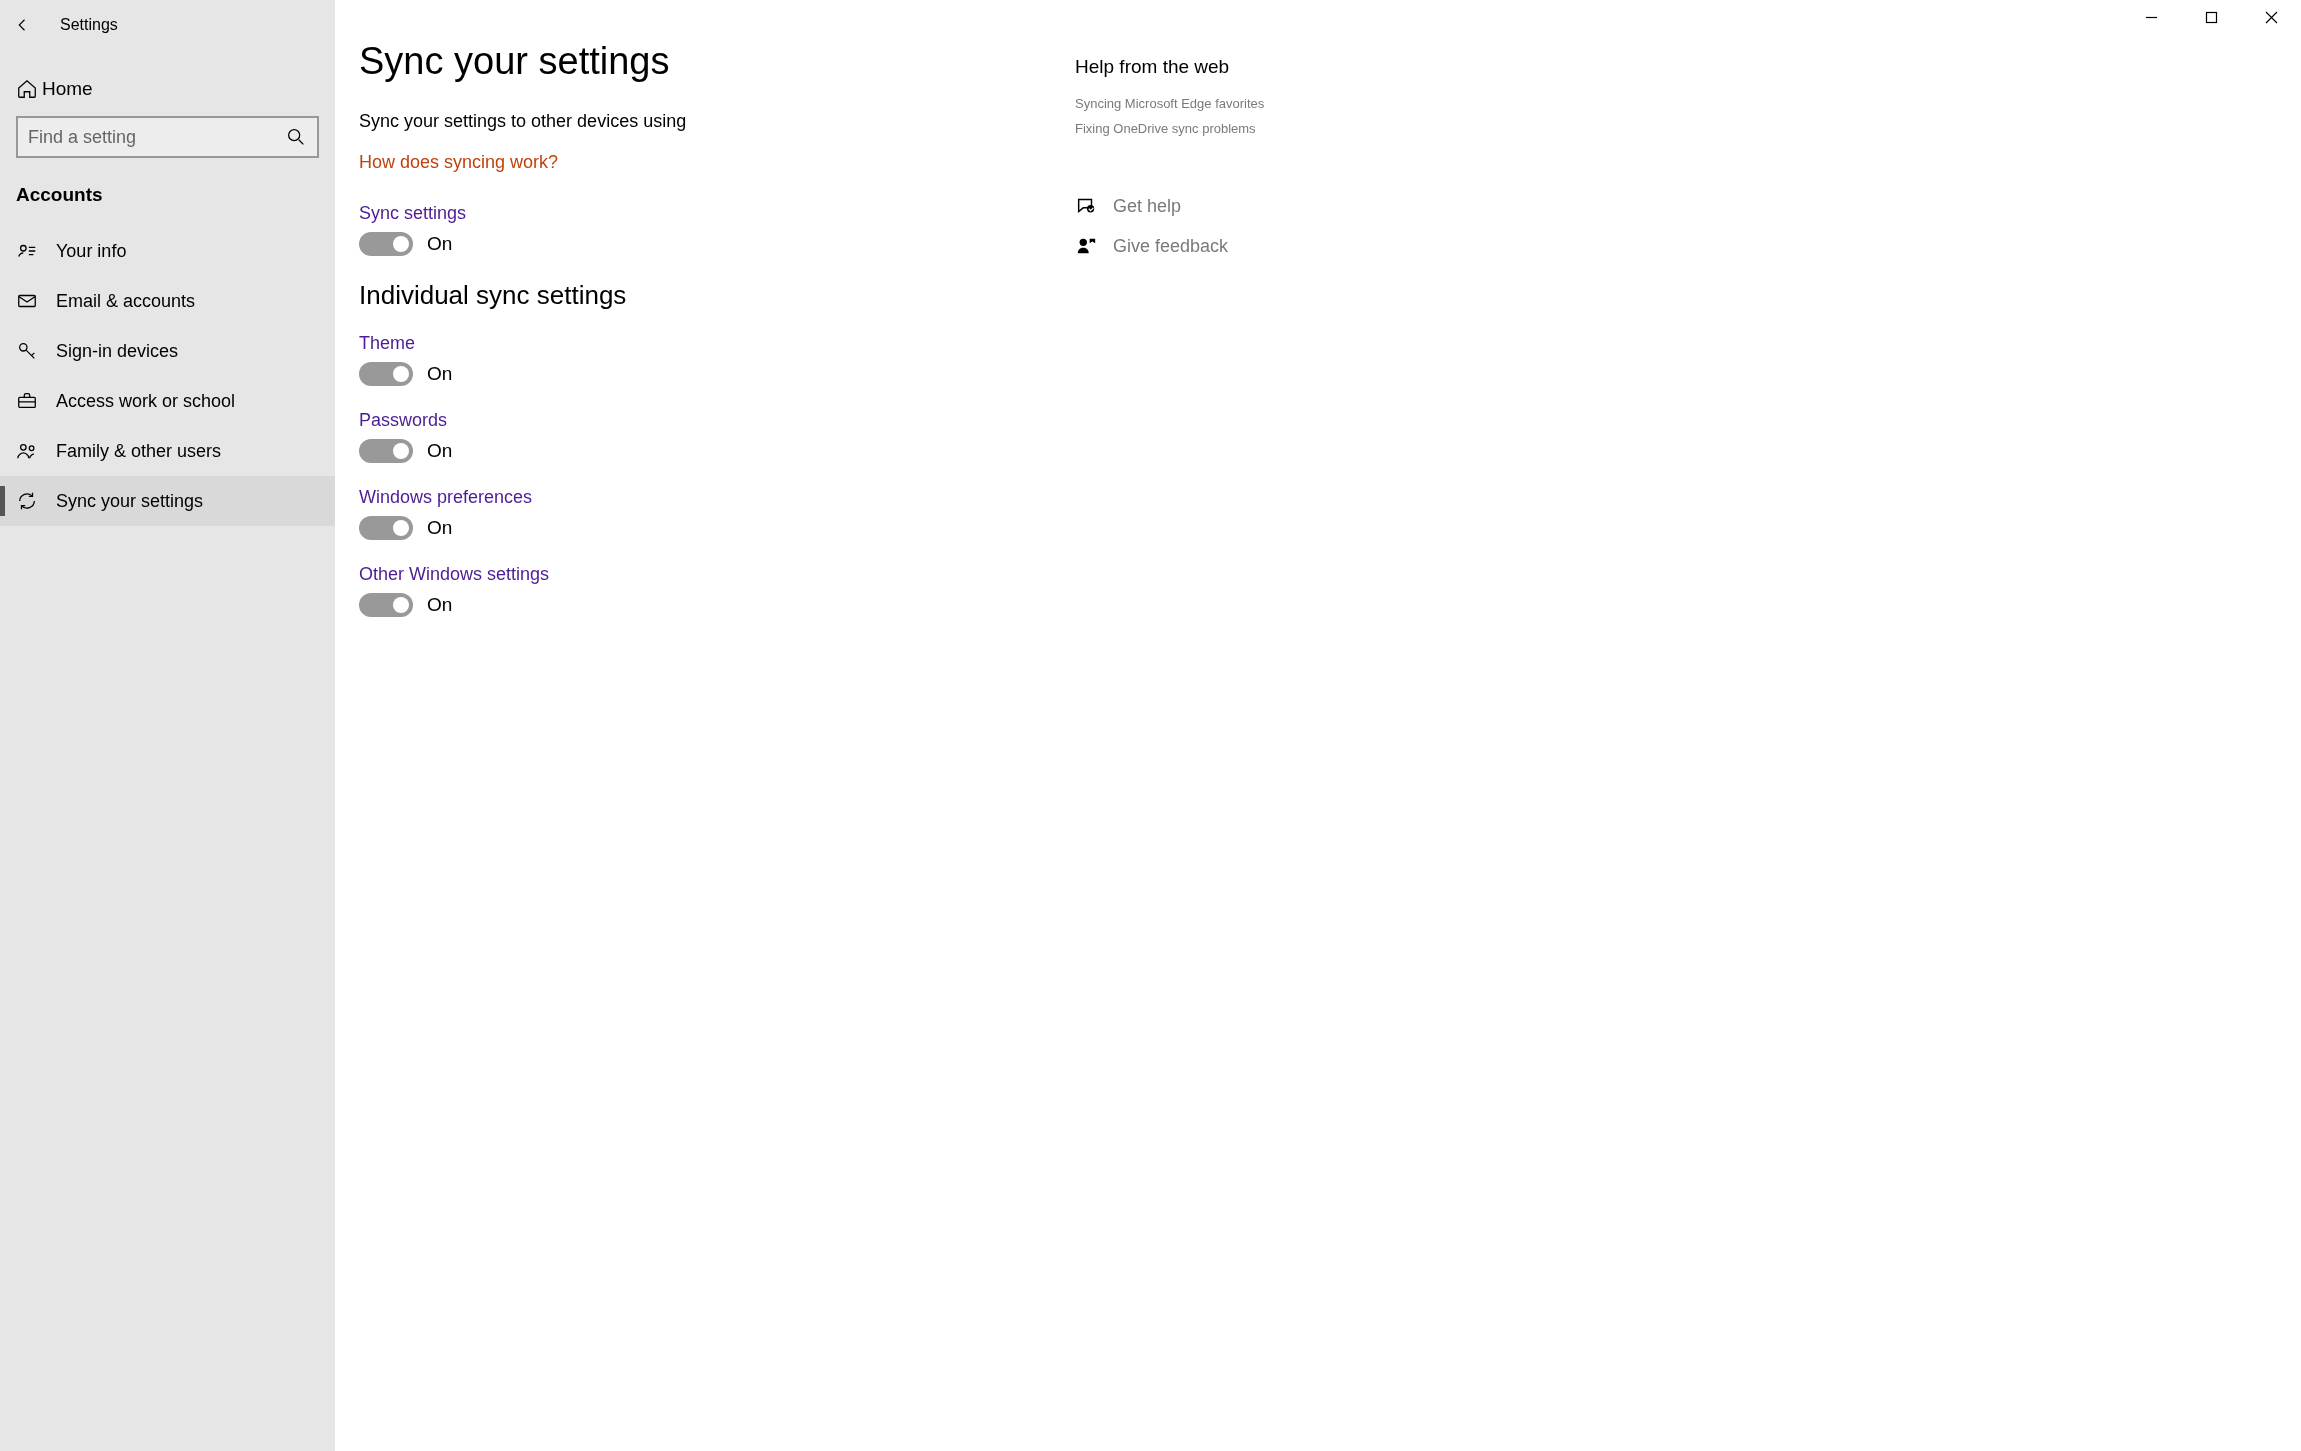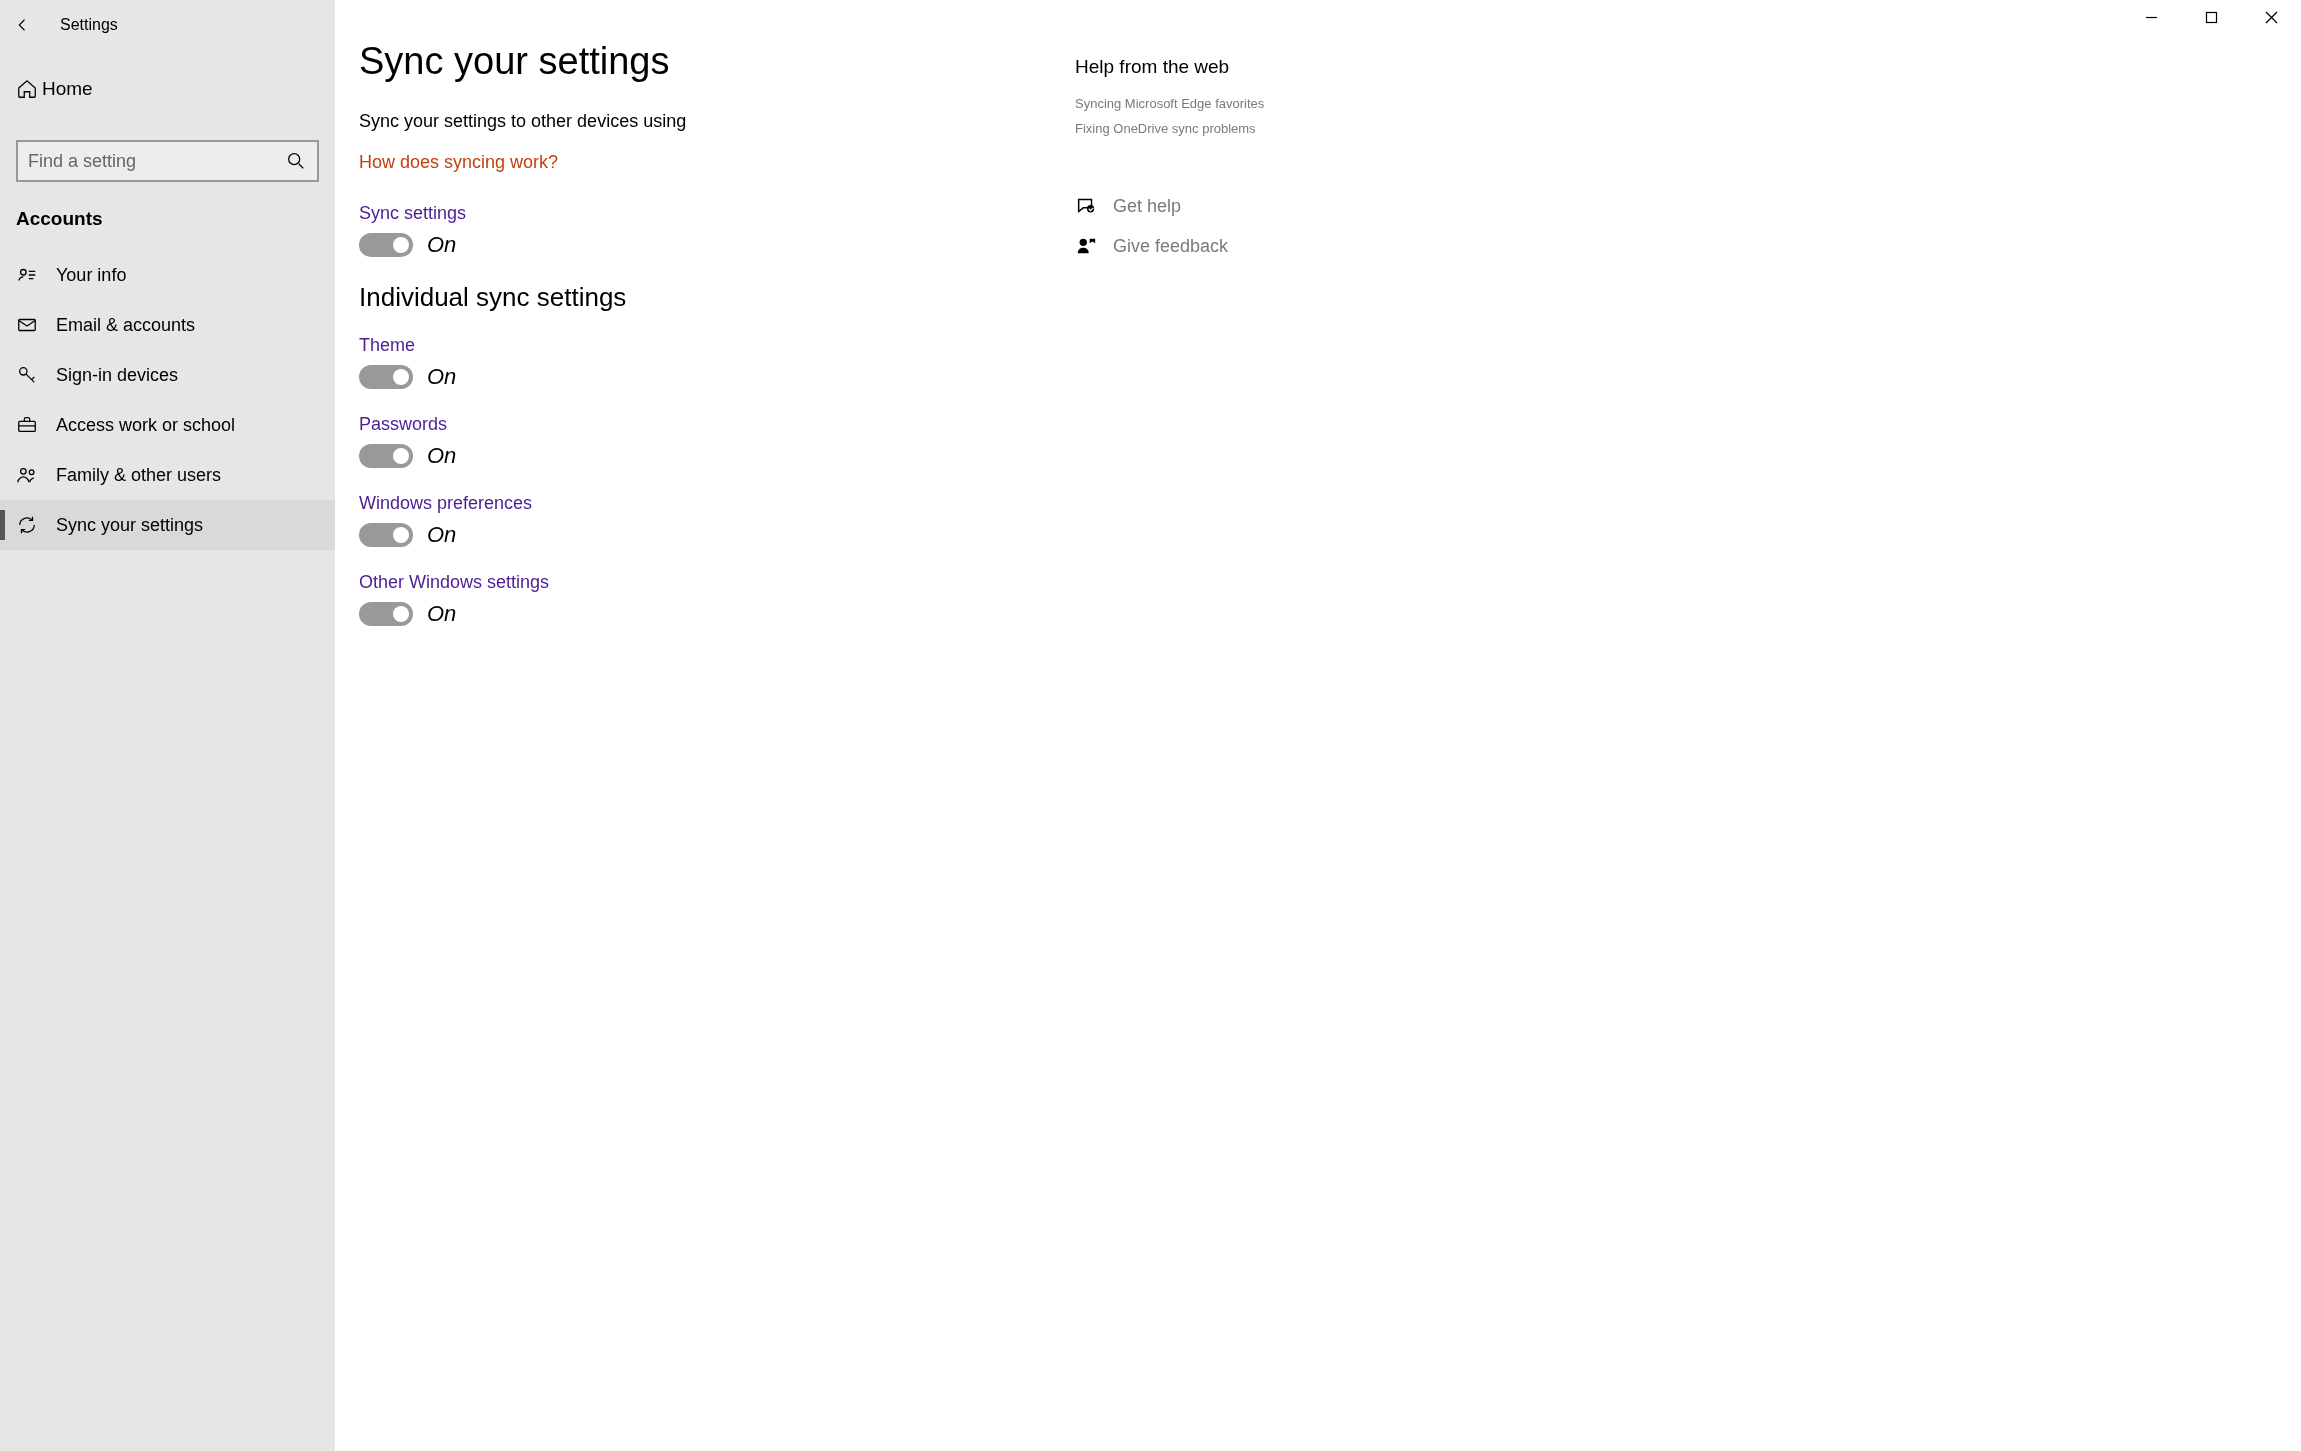--- a/index.html
+++ b/index.html
@@ -21,21 +21,21 @@
     padding-left: 14px;
     gap: 28px;
   }
   .back-arrow { width: 18px; height: 18px; display:flex; align-items:center; justify-content:center; cursor:pointer;}
   .titlebar-title { font-size: 16px; color: #000; }
   .home-row {
     display: flex; align-items: center; gap: 4px;
     padding: 14px 16px 14px 16px; margin-top: 14px; cursor:pointer;
   }
   .home-row .label { font-size: 19px; color:#000; }
-  .search-wrap { padding: 2px 16px; margin-top: 24px; }
+  .search-wrap { padding: 2px 16px; margin-top: 0; }
   .search-box {
     width: 100%; height: 42px; border: 2px solid #989898;
     background: #ededed; display:flex; align-items:center; padding: 0 10px;
   }
   .search-box input {
     flex:1; border:none; background:transparent; font-size:18px; outline:none; color:#333;
   }
   .search-box input::placeholder { color:#666; }
   .category-label {
     font-size: 19px; font-weight:600; color:#000;
@@ -67,21 +67,21 @@
   .lead { font-size: 18px; color:#000; margin-bottom: 20px; }
   .link { font-size: 18px; color:#c2410c; cursor:pointer; margin-bottom: 24px; display:inline-block;}
   .setting-label { font-size: 18px; color:#4c1d95; margin-top: 6px; }
   .toggle-row { display:flex; align-items:center; gap:14px; margin: 8px 0 24px 0; }
   .toggle {
     width: 54px; height: 24px; border-radius: 12px; background:#999; position:relative; cursor:pointer;
   }
   .toggle .knob {
     position:absolute; width:16px; height:16px; border-radius:50%; background:#fff; top:4px; right:4px;
   }
-  .toggle-text { font-size:22px;font-style:italic; }
+  .toggle-text { font-size:19px; }
   h2 { font-size: 26px; font-weight:400; color:#000; margin-top: 12px; margin-bottom: 22px; }
 
   .right-title { font-size:19px; font-weight:400; color:#000; margin-bottom: 18px; }
   .help-link { font-size:13px; color:#7a7a7a; margin-bottom:10px; cursor:pointer; display:block;}
   .support-row { display:flex; align-items:center; gap:16px; margin-top: 59px; cursor:pointer;}
   .support-row + .support-row { margin-top: 18px; }
   .support-icon { width:22px; height:22px; display:flex; align-items:center; justify-content:center;}
   .support-label { font-size:18px; color:#7a7a7a; }
 </style>
 </head>

